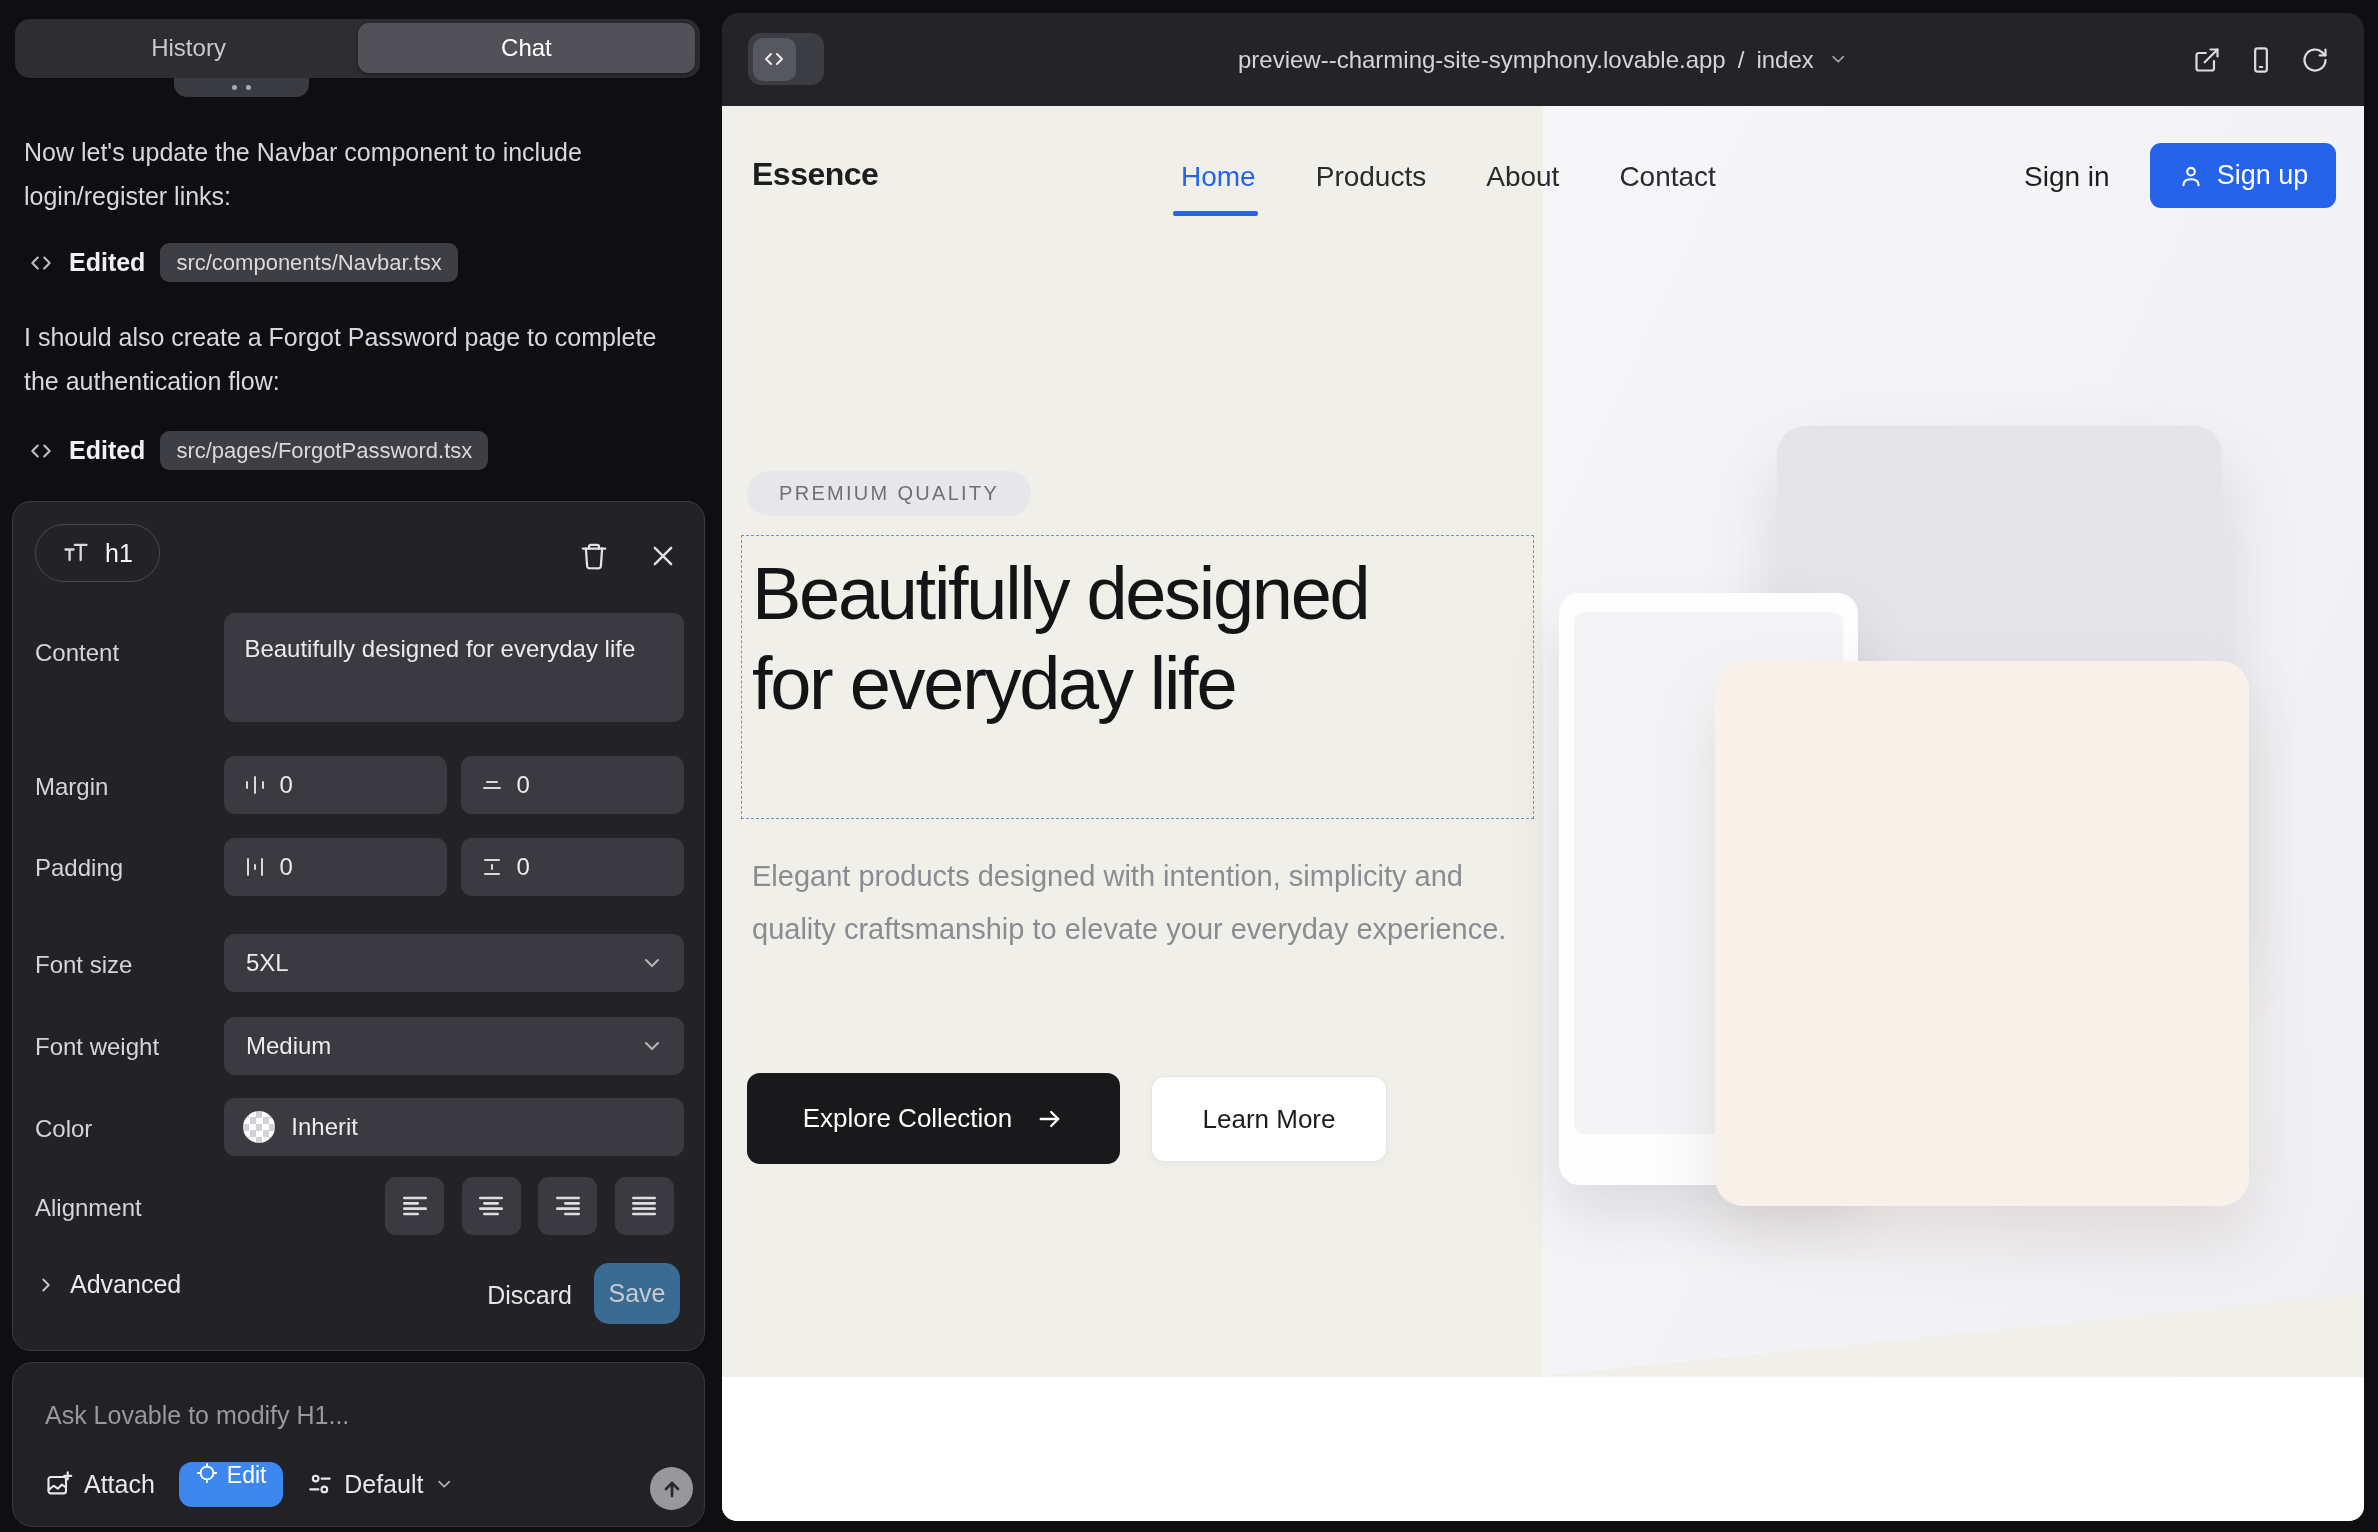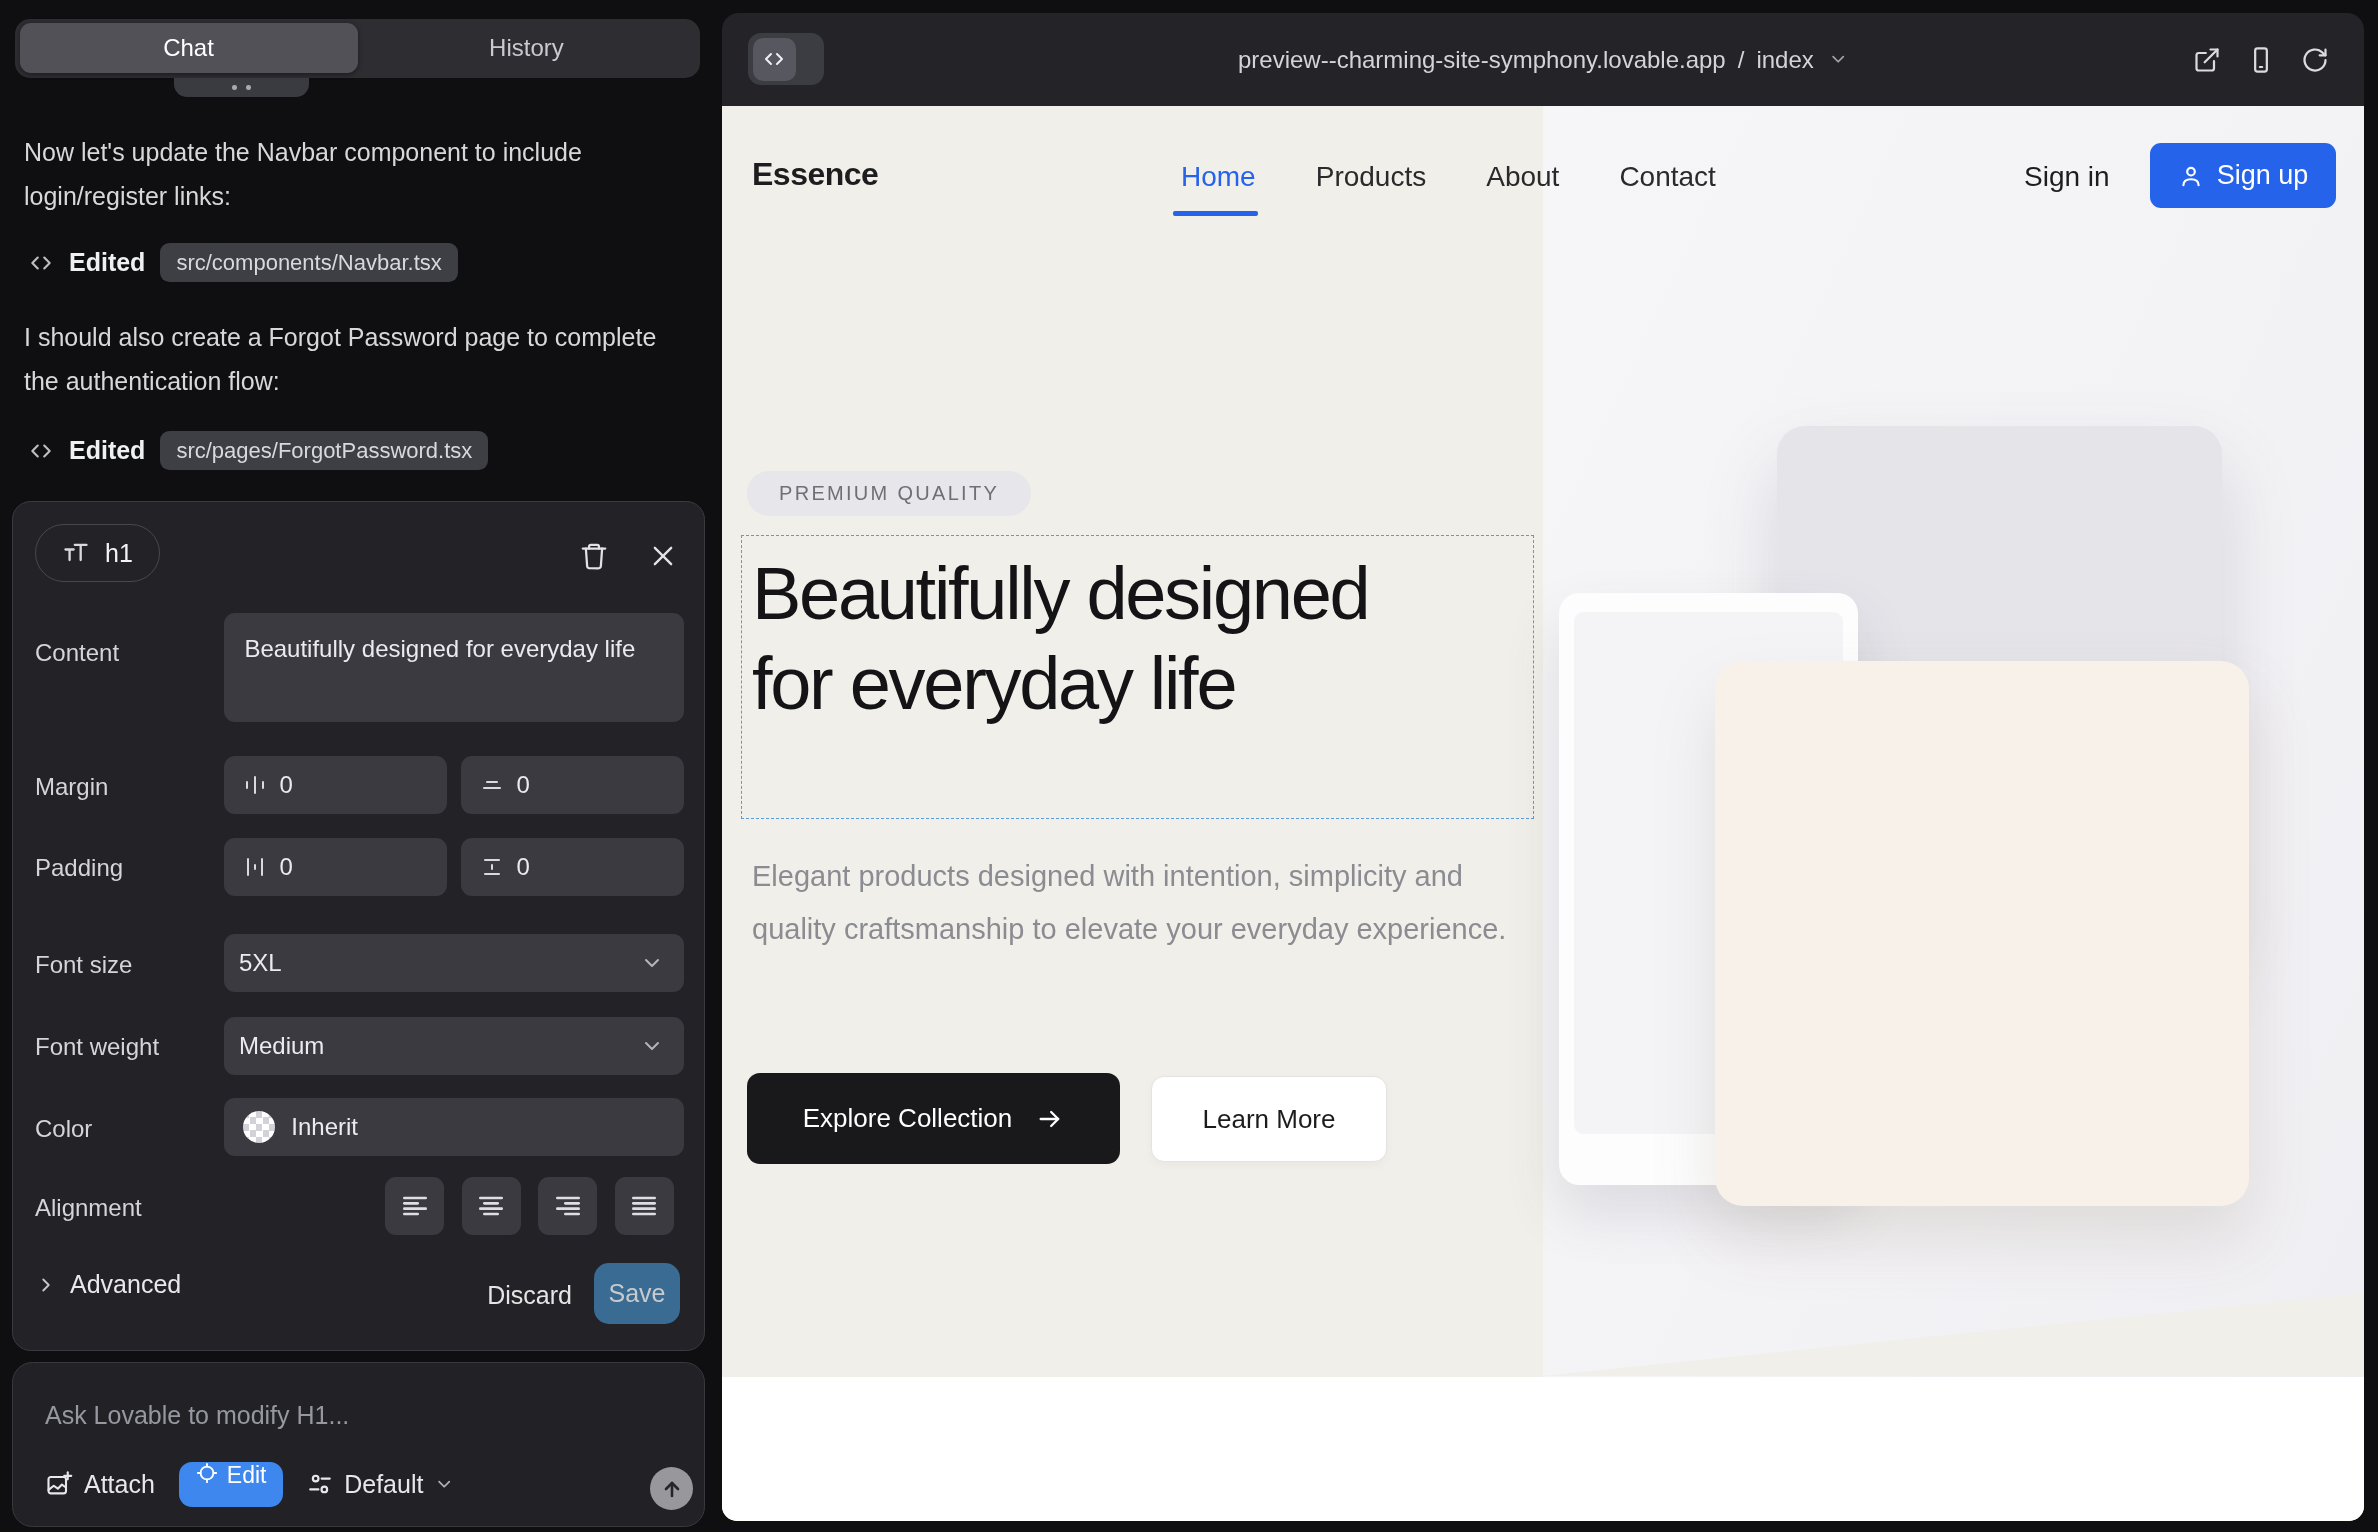--- a/index.html
+++ b/index.html
@@ -63,21 +63,21 @@
   .row-label { position:absolute; left:22px; font-size:24px; color:#d4d4d9; }
   .ctl { position:absolute; left:211px; background:#3a3a40; border-radius:11px; display:flex; align-items:center; color:#ebebee; font-size:24px; }
   .ctl .ic { color:#d9d9de; margin:0 13px 0 18.6px; }
   .textarea-ctl { width:460px; height:109px; padding:16.7px 20.4px; }
   .textarea-ctl textarea {
     width:100%; height:100%; background:transparent; border:none; resize:none; outline:none;
     color:#ebebee; font-size:24px; line-height:38px; font-family:"Liberation Sans", sans-serif;
   }
   .num-ctl { width:223px; height:58px; }
   .num-ctl.second { left:448px; }
-  .select-ctl { width:460px; height:58px; padding-left:15px; justify-content:flex-start; cursor:pointer; }
+  .select-ctl { width:460px; height:58px; padding-left:22px; justify-content:flex-start; cursor:pointer; }
   .select-ctl .chev { position:absolute; right:20.4px; color:#b4b4bb; }
   .swatch {
     width:32px; height:32px; border-radius:50%; margin:0 16.7px 0 18.6px;
     background-image:repeating-conic-gradient(#ffffff 0% 25%, #d2d2d8 25% 50%);
     background-size:13px 13px;
   }
   .align-group { position:absolute; left:372px; display:flex; gap:17.6px; }
   .align-btn {
     width:59px; height:58px; background:#3a3a40; border-radius:11px;
     display:flex; align-items:center; justify-content:center; color:#dfdfe3; cursor:pointer;
@@ -190,22 +190,22 @@
   .img-white .inner { position:absolute; left:15px; right:15px; top:18.6px; bottom:51px; background:#f4f4f7; border-radius:9.3px; }
   .img-beige { position:absolute; left:993px; top:555px; width:534px; height:545px; border-radius:28px;
                background:#f8f1ea; box-shadow:0 32px 65px rgba(130,110,90,0.16); }
 </style>
 </head>
 <body>
 
 <div class="left-col">
 
   <div class="tabbar">
+    <div class="tab">History</div>
     <div class="tab active">Chat</div>
-    <div class="tab">History</div>
   </div>
 
   <div class="peek">
       <i></i>
       <i></i>
     </div>
 
   <div class="msg" style="top:130px">Now let's update the Navbar component to include login/register links:</div>
 
   <div class="action-row" style="top:241px">

